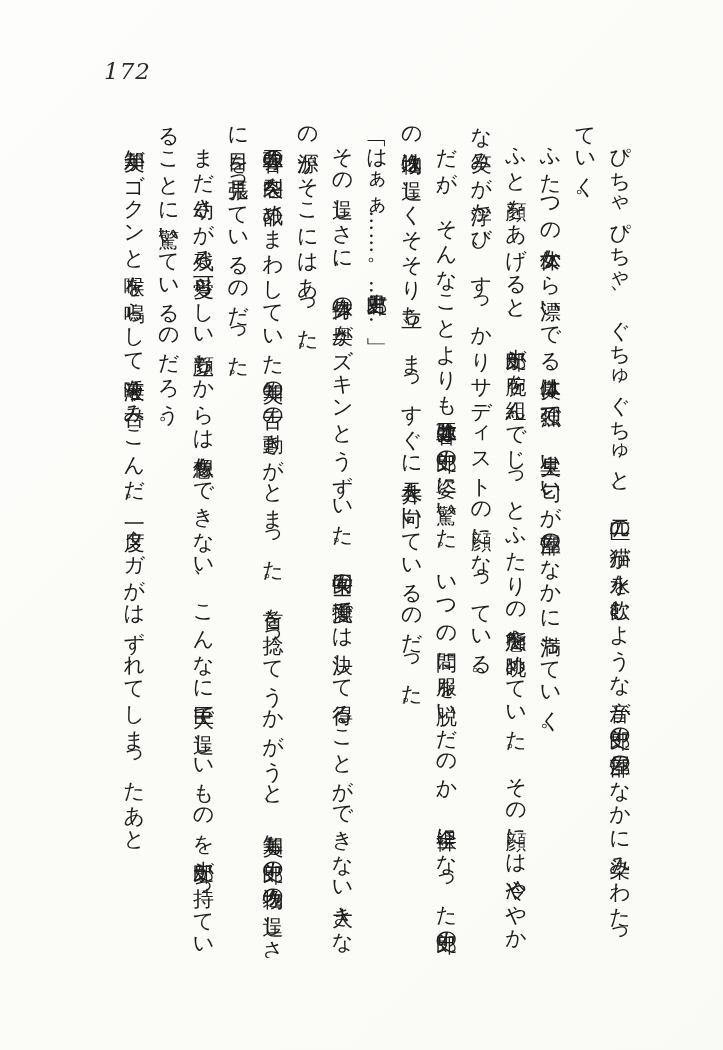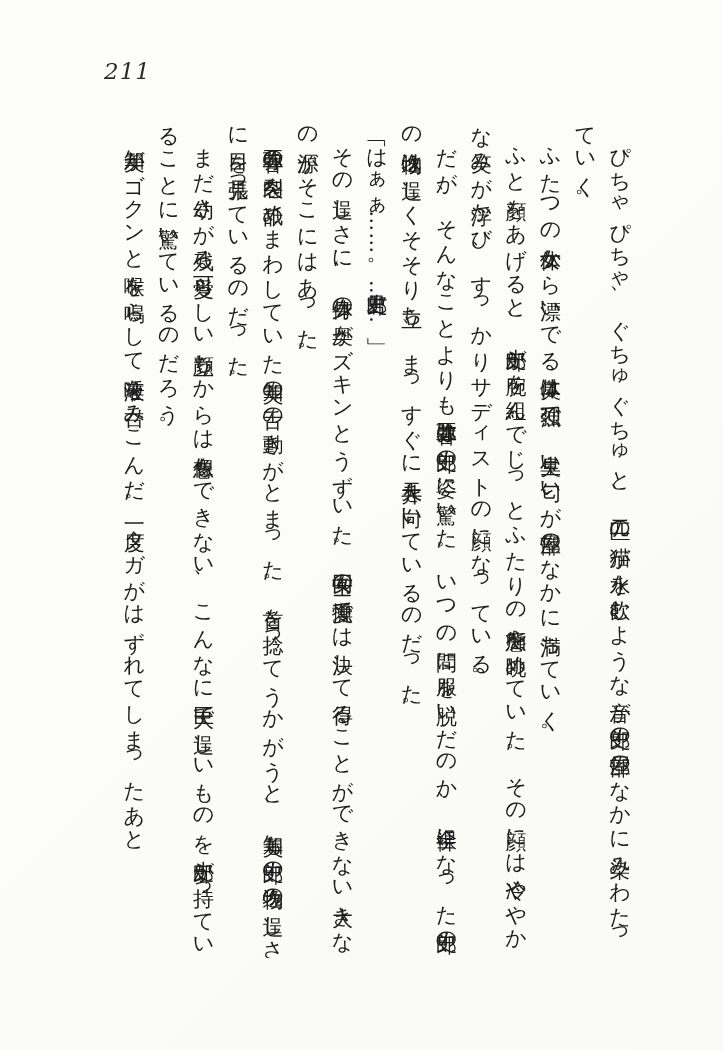--- a/index.html
+++ b/index.html
@@ -44,21 +44,21 @@
   .text-block p {
     margin: 0;
     padding: 0;
     text-indent: 1em;
   }
 </style>
 </head>
 <body>
 
 <div class="page">
-  <div class="page-number">211</div>
+  <div class="page-number">172</div>
 
   <div class="text-block">
     <p>ぴちゃぴちゃ、ぐちゅぐちゅと、二匹の猫が水を飲むような音が史郎の部屋のなかに染みわたっていく。</p>
     <p>ふたつの女体から漂いでる体臭は強烈で、生臭い匂いが部屋のなかに満ちていく。</p>
     <p>ふと顔をあげると、史郎が腕を組んでじっとふたりの痴態を眺めていた。その顔には冷ややかな笑みが浮かび、すっかりサディストの顔になっている。</p>
     <p>だが、そんなことよりも亜弥香は史郎の姿に驚いた。いつの間に服を脱いだのか、全裸になった史郎の股間の逸物は逞しくそそり立ち、まっすぐに天井を向いているのだった。</p>
     <p>「はぁぁ……。史郎君……」</p>
     <p>その逞しさに、身体の奥がズキンとうずいた。女同士の愛撫では決して得ることができない大きな快感の源がそこにはあった。</p>
     <p>亜弥香の肉裂を舐めまわしていた知美の舌の動きがとまった。首を捻ってうかがうと、知美も史郎の逸物の逞しさに目を見張っているのだった。</p>
     <p>まだ幼さが残る可愛らしい顔立ちからは想像もできない、こんなに巨大で逞しいものを史郎が持っていることに驚いているのだろう。</p>

